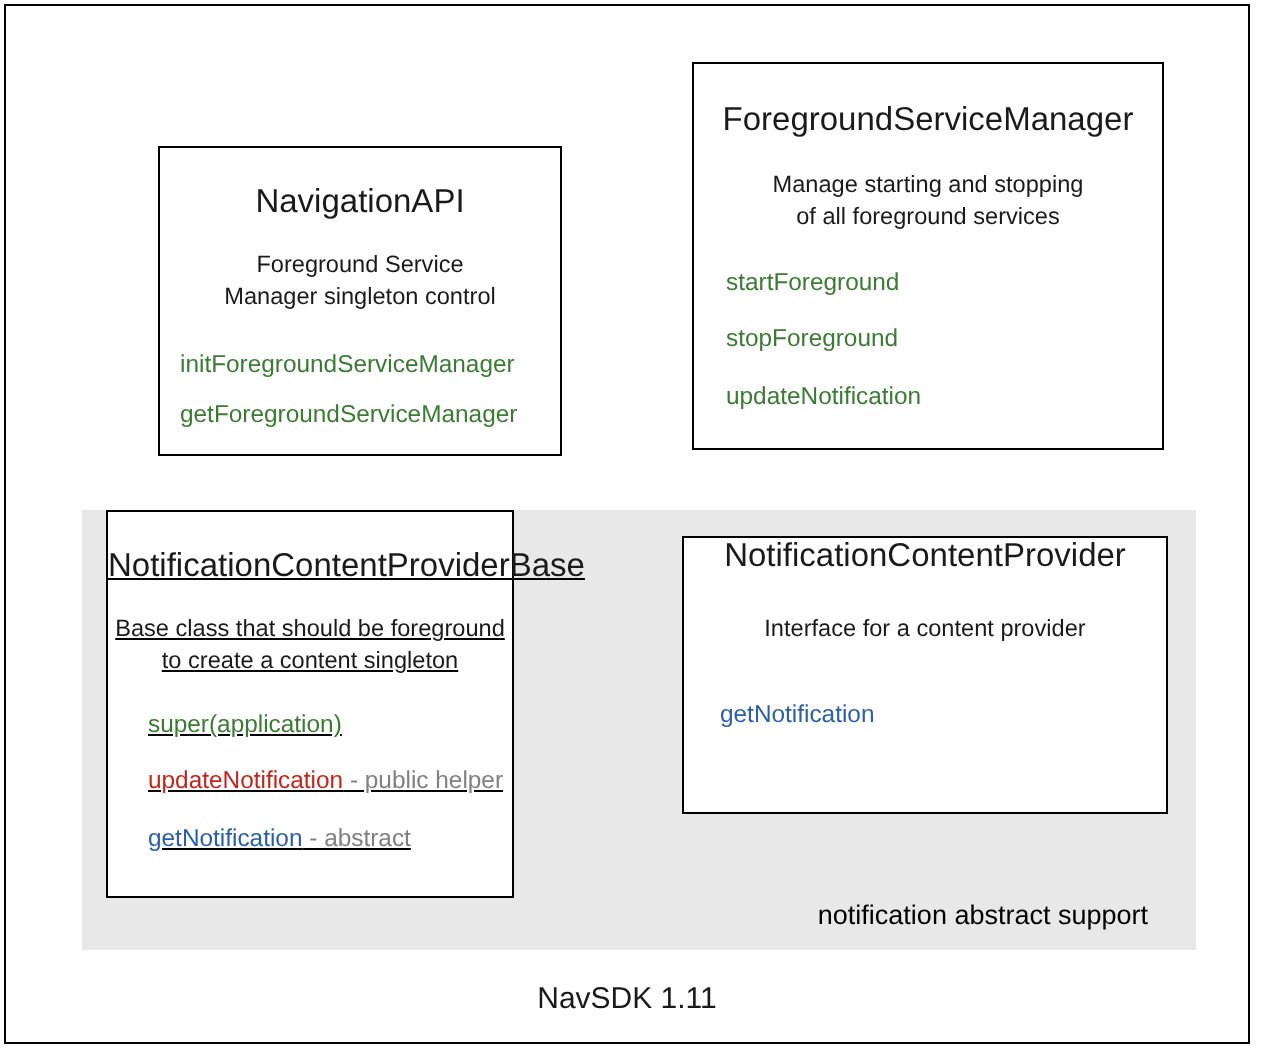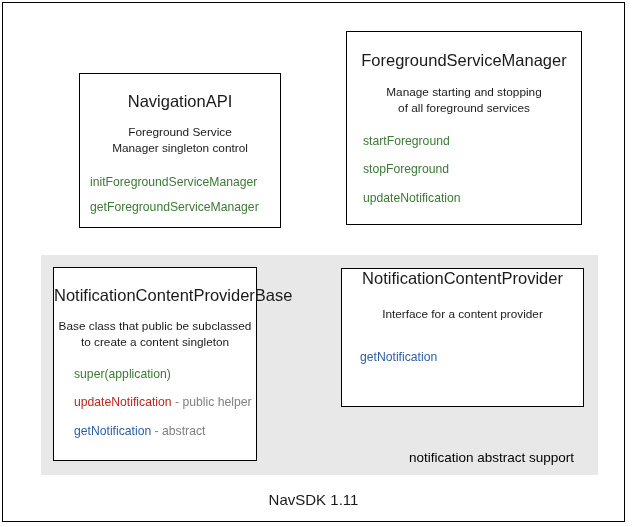--- a/index.html
+++ b/index.html
@@ -96,23 +96,24 @@
     height: 194px;
   }
   #box-foreground-service-manager .class-title { margin-top: 19px; }
   #box-foreground-service-manager .class-desc  { margin-top: 15px; }
   #box-foreground-service-manager .members     { margin-top: 19px; padding-left: 16px; }
   #box-foreground-service-manager .member      { margin-bottom: 16px; }
 
   
   #box-notification-content-provider-base {
     left: 50px;
-    top: 264px;
+    top: 252px;
     width: 204px;
     height: 194px;
+    text-decoration: underline;
   }
   #box-notification-content-provider-base .class-title { margin-top: 18px; }
   #box-notification-content-provider-base .class-desc  { margin-top: 14px; }
   #box-notification-content-provider-base .members     { margin-top: 18px; padding-left: 20px; }
   #box-notification-content-provider-base .member      { margin-bottom: 16px; }
 
   
   #box-notification-content-provider {
     left: 338px;
     top: 265px;
@@ -175,21 +176,21 @@
         </div>
         <div class="member">
           <span class="m-green">updateNotification</span><span class="m-note"></span>
         </div>
       </div>
     </div>
 
     <div class="class-box" id="box-notification-content-provider-base">
       <div class="class-title">NotificationContentProviderBase</div>
       <div class="class-desc">
-        <div>Base class that public be subclassed</div>
+        <div>Base class that should be foreground</div>
         <div>to create a content singleton</div>
       </div>
       <div class="members">
         <div class="member">
           <span class="m-green">super(application)</span><span class="m-note"></span>
         </div>
         <div class="member">
           <span class="m-red">updateNotification</span><span class="m-note"> - public helper</span>
         </div>
         <div class="member">

